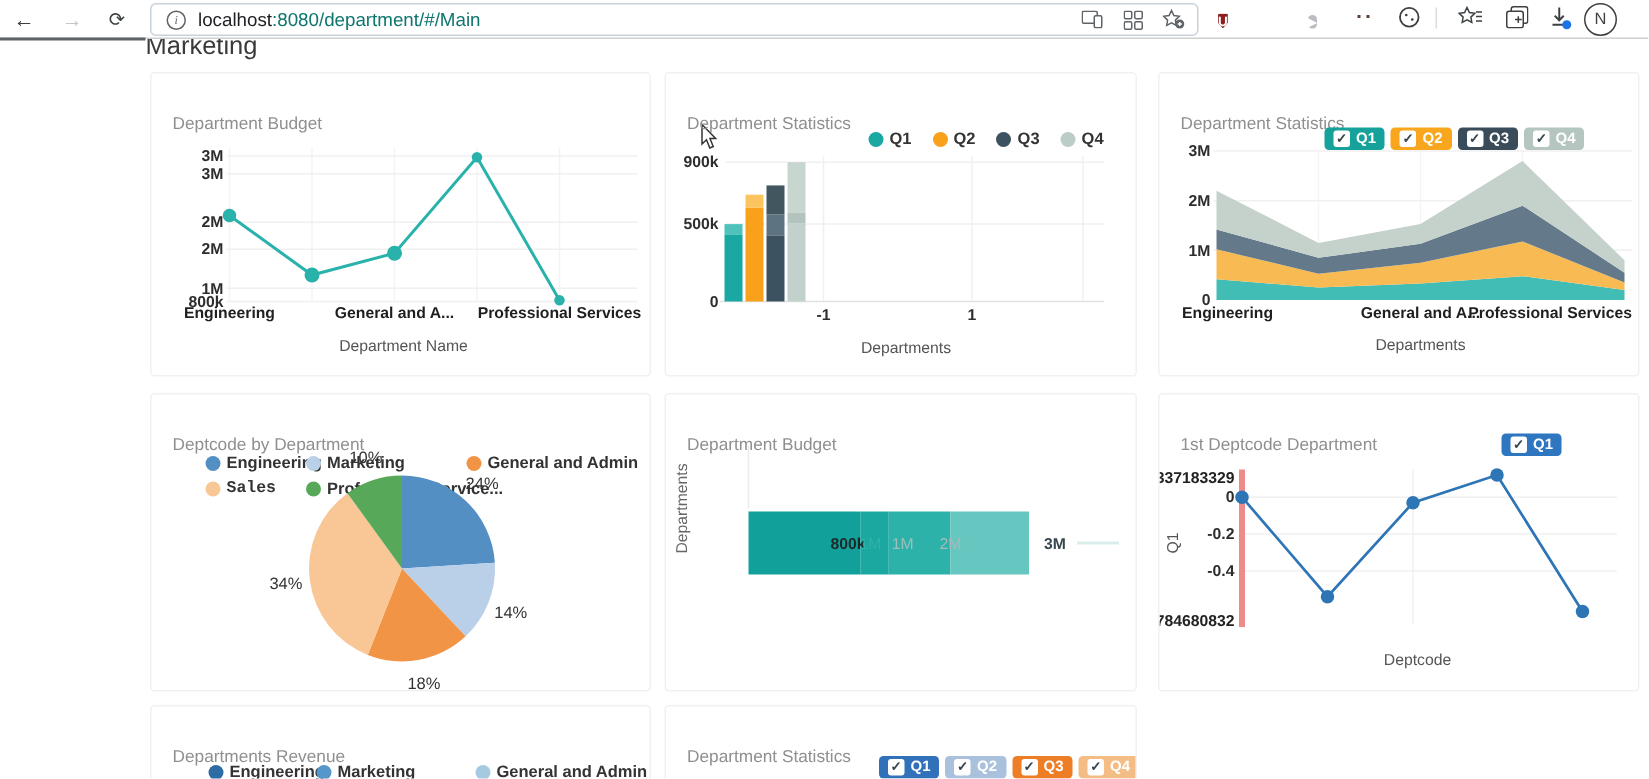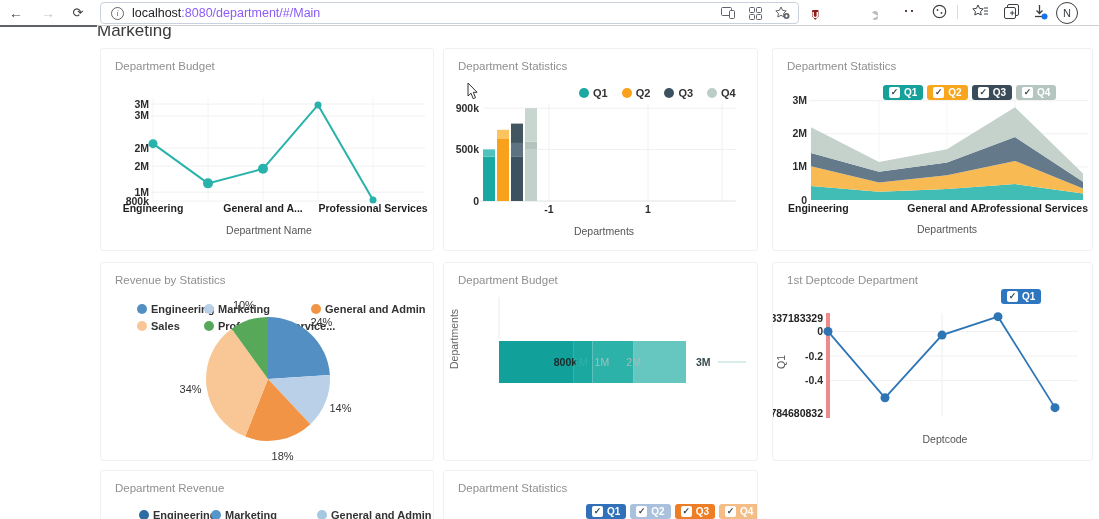--- a/index.html
+++ b/index.html
@@ -10,21 +10,21 @@
   .toolbar{position:absolute;left:0;top:0;width:1099px;height:25px;background:#fff;
            border-bottom:1px solid #cfcfcf;z-index:20}
   .tb-ico{position:absolute;top:0;height:25px;display:flex;align-items:center;justify-content:center;
           color:#3c4043;font-size:14px;cursor:default}
   .load-strip{position:absolute;left:0;top:25px;width:97px;height:2px;background:#5f6368;z-index:21}
   .url-pill{position:absolute;left:100px;top:2px;width:697px;height:20px;border:1px solid #c9d2dc;
             border-radius:4px;background:#fff;display:flex;align-items:center;z-index:21}
   .info-ico{width:11px;height:11px;border:1px solid #5f6368;border-radius:50%;font-size:8px;
             line-height:11px;text-align:center;color:#5f6368;margin:0 8px 0 10px;font-family:"Liberation Serif",serif;font-style:italic}
   .url-text{font-size:12.5px;color:#202124;white-space:nowrap}
-  .url-text .rest{color:#8b5cf6}
+  .url-text .rest{color:#0f766e}
   .pill-right{position:absolute;right:8px;top:0;height:20px;display:flex;align-items:center;gap:13px;color:#5f6368}
   .ext{position:absolute;top:4px;width:16px;height:16px}
   .shield{width:14px;height:15px;background:#8f1f1f;border-radius:2px 2px 6px 6px;
           clip-path:polygon(0 0,100% 0,100% 62%,50% 100%,0 62%);color:#fff;font-size:9px;
           text-align:center;line-height:13px;font-weight:bold}
   .gcircle{width:14px;height:14px;border-radius:50%;
            background:conic-gradient(#4285f4 0 25%,#ea4335 25% 50%,#fbbc05 50% 75%,#34a853 75% 100%);
            position:relative}
   .gcircle:after{content:"";position:absolute;left:4px;top:4px;width:6px;height:6px;border-radius:50%;background:#fff}
   .playsq{width:14px;height:14px;border-radius:3px;background:#b9bdc1;color:#fff;font-size:8px;
@@ -32,21 +32,21 @@
   .orangesq{width:14px;height:14px;border-radius:3px;background:#eda66a;position:relative}
   .orangesq:after{content:"";position:absolute;left:3px;top:6px;width:2px;height:2px;background:#5d4037;
           box-shadow:6px 0 0 #5d4037}
   .divider{position:absolute;top:5px;width:1px;height:14px;background:#dadce0}
   .profile{position:absolute;left:1056px;top:2px;width:20px;height:20px;border:1.5px solid #3c4043;
            border-radius:50%;font-size:11px;text-align:center;line-height:20px;color:#3c4043;background:#fff}
 
   
   .heading{position:absolute;left:97px;top:21px;font-size:17px;color:#3a3a3a;z-index:5}
   .card{position:absolute;background:#fff;border:1px solid #f1f1f1;border-radius:3px;overflow:hidden}
-  .card-title{position:absolute;left:14px;top:11px;font-size:11.5px;color:#8f8f8f;z-index:3}
+  .card-title{position:absolute;left:14px;top:28px;font-size:11.5px;color:#8f8f8f;z-index:3}
   svg.chart{position:absolute;left:0;top:0;width:100%;height:100%;z-index:1}
   .legend-row{position:absolute;display:flex;gap:14px;align-items:center;z-index:4}
   .legend-item{display:flex;align-items:center;gap:4px;font-size:11px;font-weight:bold;color:#333;white-space:nowrap}
   .legend-item .dot{width:10px;height:10px;border-radius:50%;flex:0 0 auto}
   .legend-abs .legend-item{position:absolute}
   .toggle-row{position:absolute;display:flex;gap:4px;z-index:4}
   .toggle{display:flex;align-items:center;gap:4px;padding:2px 6px;border-radius:3px;color:#fff;
           font-size:10px;font-weight:bold;white-space:nowrap}
   .toggle .cb{width:11px;height:11px;background:#fff;border-radius:2px;color:#37474f;font-size:9px;
           line-height:11px;text-align:center;font-weight:bold}
@@ -237,21 +237,21 @@
         <span>Q3</span>
       </span>
       <span class="toggle" style="background: rgb(180, 198, 191);">
         <span class="cb">✓</span>
         <span>Q4</span>
       </span>
     </div>
 </div>
 
 <div class="card" style="left:100px;top:262px;width:332px;height:197px">
-  <div class="card-title">Revenue by Statistics</div>
+  <div class="card-title">Deptcode by Department</div>
   <svg class="chart" viewBox="0 0 332 197">
       <path d="M167,116 L167.0,54.0 A62,62 0 0 1 228.9,112.1 Z" fill="#538fc3"></path>
       <text x="220.39467426243772" y="63.140447061129905" text-anchor="middle" font-size="11" fill="#333" font-weight="400" font-family="&quot;Liberation Sans&quot;,sans-serif">24%</text>
       <path d="M167,116 L228.9,112.1 A62,62 0 0 1 209.4,161.2 Z" fill="#bad0e9"></path>
       <text x="239.52256589928362" y="148.7137151094049" text-anchor="middle" font-size="11" fill="#333" font-weight="400" font-family="&quot;Liberation Sans&quot;,sans-serif">14%</text>
       <path d="M167,116 L209.4,161.2 A62,62 0 0 1 144.2,173.6 Z" fill="#f29445"></path>
       <text x="181.61574253768651" y="196.61840555683773" text-anchor="middle" font-size="11" fill="#333" font-weight="400" font-family="&quot;Liberation Sans&quot;,sans-serif">18%</text>
       <path d="M167,116 L144.2,173.6 A62,62 0 0 1 130.6,65.8 Z" fill="#f9c795"></path>
       <text x="89.61505329747072" y="129.77599221801572" text-anchor="middle" font-size="11" fill="#333" font-weight="400" font-family="&quot;Liberation Sans&quot;,sans-serif">34%</text>
       <path d="M167,116 L130.6,65.8 A62,62 0 0 1 167.0,54.0 Z" fill="#57a959"></path>
@@ -263,21 +263,21 @@
         <span>Engineering</span>
       </span>
       <span class="legend-item" style="position: absolute; left: 103px; top: 40px;">
         <span class="dot" style="background: rgb(186, 208, 233);"></span>
         <span>Marketing</span>
       </span>
       <span class="legend-item" style="position: absolute; left: 210px; top: 40px;">
         <span class="dot" style="background: rgb(242, 148, 69);"></span>
         <span>General and Admin</span>
       </span>
-      <span class="legend-item" style="position: absolute; left: 36px; top: 57px;">
+      <span class="legend-item" style="position: absolute; left: 36px; top: 57px; font-family: Liberation Mono, monospace;">
         <span class="dot" style="background: rgb(249, 199, 149);"></span>
         <span>Sales</span>
       </span>
       <span class="legend-item" style="position: absolute; left: 103px; top: 57px;">
         <span class="dot" style="background: rgb(87, 169, 89);"></span>
         <span>Professional Service...</span>
       </span>
     </div>
 </div>
 
@@ -323,21 +323,21 @@
     </svg>
   <div class="toggle-row" id="tog-q1" style="left:228px;top:26px">
       <span class="toggle" style="background: rgb(46, 118, 192);">
         <span class="cb">✓</span>
         <span>Q1</span>
       </span>
     </div>
 </div>
 
 <div class="card" style="left:100px;top:470px;width:332px;height:70px">
-  <div class="card-title">Department Revenue</div>
+  <div class="card-title">Departments Revenue</div>
   <div class="legend-abs" id="leg-rev">
       <span class="legend-item" style="position: absolute; left: 38px; top: 38px;">
         <span class="dot" style="background: rgb(45, 109, 163);"></span>
         <span>Engineering</span>
       </span>
       <span class="legend-item" style="position: absolute; left: 110px; top: 38px;">
         <span class="dot" style="background: rgb(85, 150, 203);"></span>
         <span>Marketing</span>
       </span>
       <span class="legend-item" style="position: absolute; left: 216px; top: 38px;">

